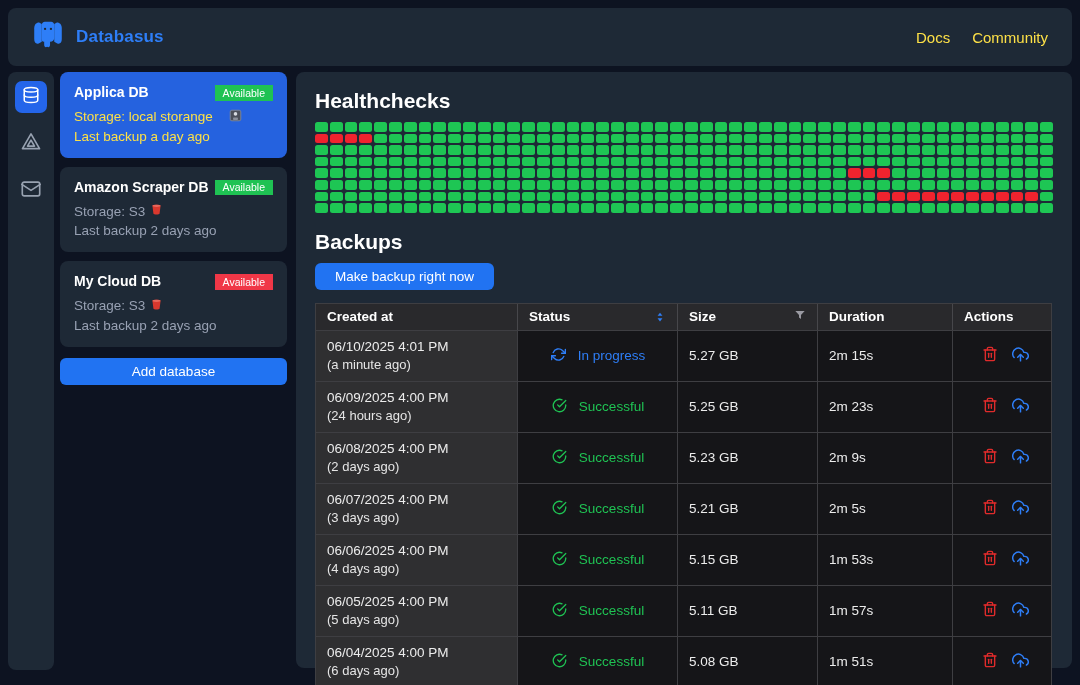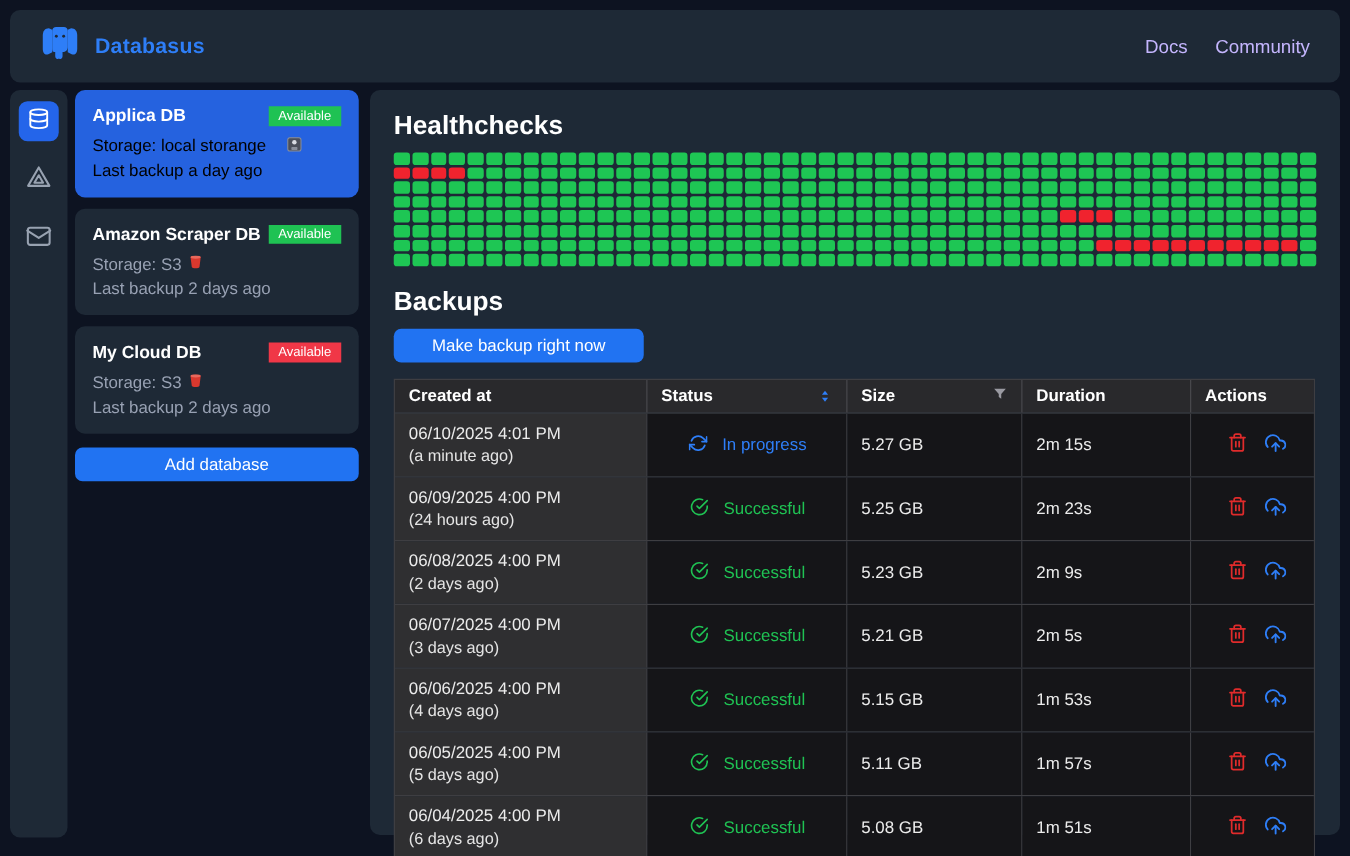--- a/index.html
+++ b/index.html
@@ -6,57 +6,57 @@
   html,body { background:#0d1321; }
   body { font-family:"Liberation Sans", sans-serif; }
   #app { position:relative; width:1080px; height:685px; background:#0d1321; overflow:hidden; }
 
   
   .navbar { position:absolute; left:8px; top:8px; width:1064px; height:58px; background:#1e2936;
             border-radius:8px; display:flex; align-items:center; padding:0 24px; }
   .brand { display:flex; align-items:center; gap:12px; }
   .brand-title { color:#2e7ef7; font-weight:bold; font-size:17px; letter-spacing:.2px; }
   .nav-links { margin-left:auto; display:flex; gap:22px; }
-  .nav-link { color:#c4b5fd; font-size:15px; cursor:pointer; }
+  .nav-link { color:#fde047; font-size:15px; cursor:pointer; }
 
   
   .rail { position:absolute; left:8px; top:72px; width:46px; height:598px; background:#1e2936;
           border-radius:8px; display:flex; flex-direction:column; align-items:center; padding-top:9px; gap:15px; }
   .rail-btn { width:32px; height:32px; border-radius:7px; display:flex; align-items:center; justify-content:center; cursor:pointer; }
   .rail-btn.active { background:#2465ea; }
 
   
   .cards { position:absolute; left:60px; top:72px; width:227px; }
   .card { background:#1e2936; border-radius:8px; padding:12px 14px 14px; margin-bottom:9px; cursor:pointer; }
   .card.selected { background:#2562df; }
   .card-head { display:flex; align-items:flex-start; justify-content:space-between; }
   .card-name { color:#ffffff; font-weight:bold; font-size:14px; }
   .badge { color:#fff; font-size:10.5px; padding:2.5px 8px; border-radius:0; line-height:1; margin-top:1px; }
   .badge.green { background:#1fc253; }
   .badge.red { background:#f03747; }
   .card-line { font-size:13.5px; margin-top:8px; color:#98a1b3; display:flex; align-items:center; gap:5px; }
   .card-line + .card-line { margin-top:4px; }
-  .card.selected .card-line { color:#000000;gap:16px; }
+  .card.selected .card-line { color:#fde047;gap:16px; }
   .btn { background:#2173f2; color:#fff; border:none; border-radius:6px; font-size:13.5px;
          font-family:"Liberation Sans", sans-serif; cursor:pointer; }
   .add-db { width:227px; height:27px; margin-top:2px; }
 
   
   .main { position:absolute; left:296px; top:72px; width:776px; height:596px; background:#1e2936;
           border-radius:8px; padding:17px 19px; }
   .section-title { color:#ffffff; font-weight:bold; font-size:21px; }
 
   .hc-grid { margin-top:9px; width:738px; display:grid; grid-template-columns:repeat(50, 1fr);
              grid-auto-rows:9.6px; gap:2px; }
   .hc { border-radius:2.5px; }
   .hc.ok { background:#1ec654; }
   .hc.fail { background:#f0232e; }
 
   .backups-title { margin-top:17px; }
-  .make-backup { margin-top:9px; width:200px; height:27px; }
+  .make-backup { margin-top:9px; width:179px; height:27px; }
 
   
   .table { margin-top:13px; width:737px; border:1px solid #3e3e42; font-size:13.5px; }
   .tgrid { display:grid; grid-template-columns:202px 160px 140px 135px auto; }
   .thead { background:#29292c; }
   .th { color:#ffffff; font-weight:bold; height:26px; display:flex; align-items:center;
         padding:0 10px 0 11px; border-right:1px solid #47474b; }
   .th:last-child { border-right:none; }
   .th .hlabel { flex:1; }
   .trow { border-top:1px solid #3e3e42; }

